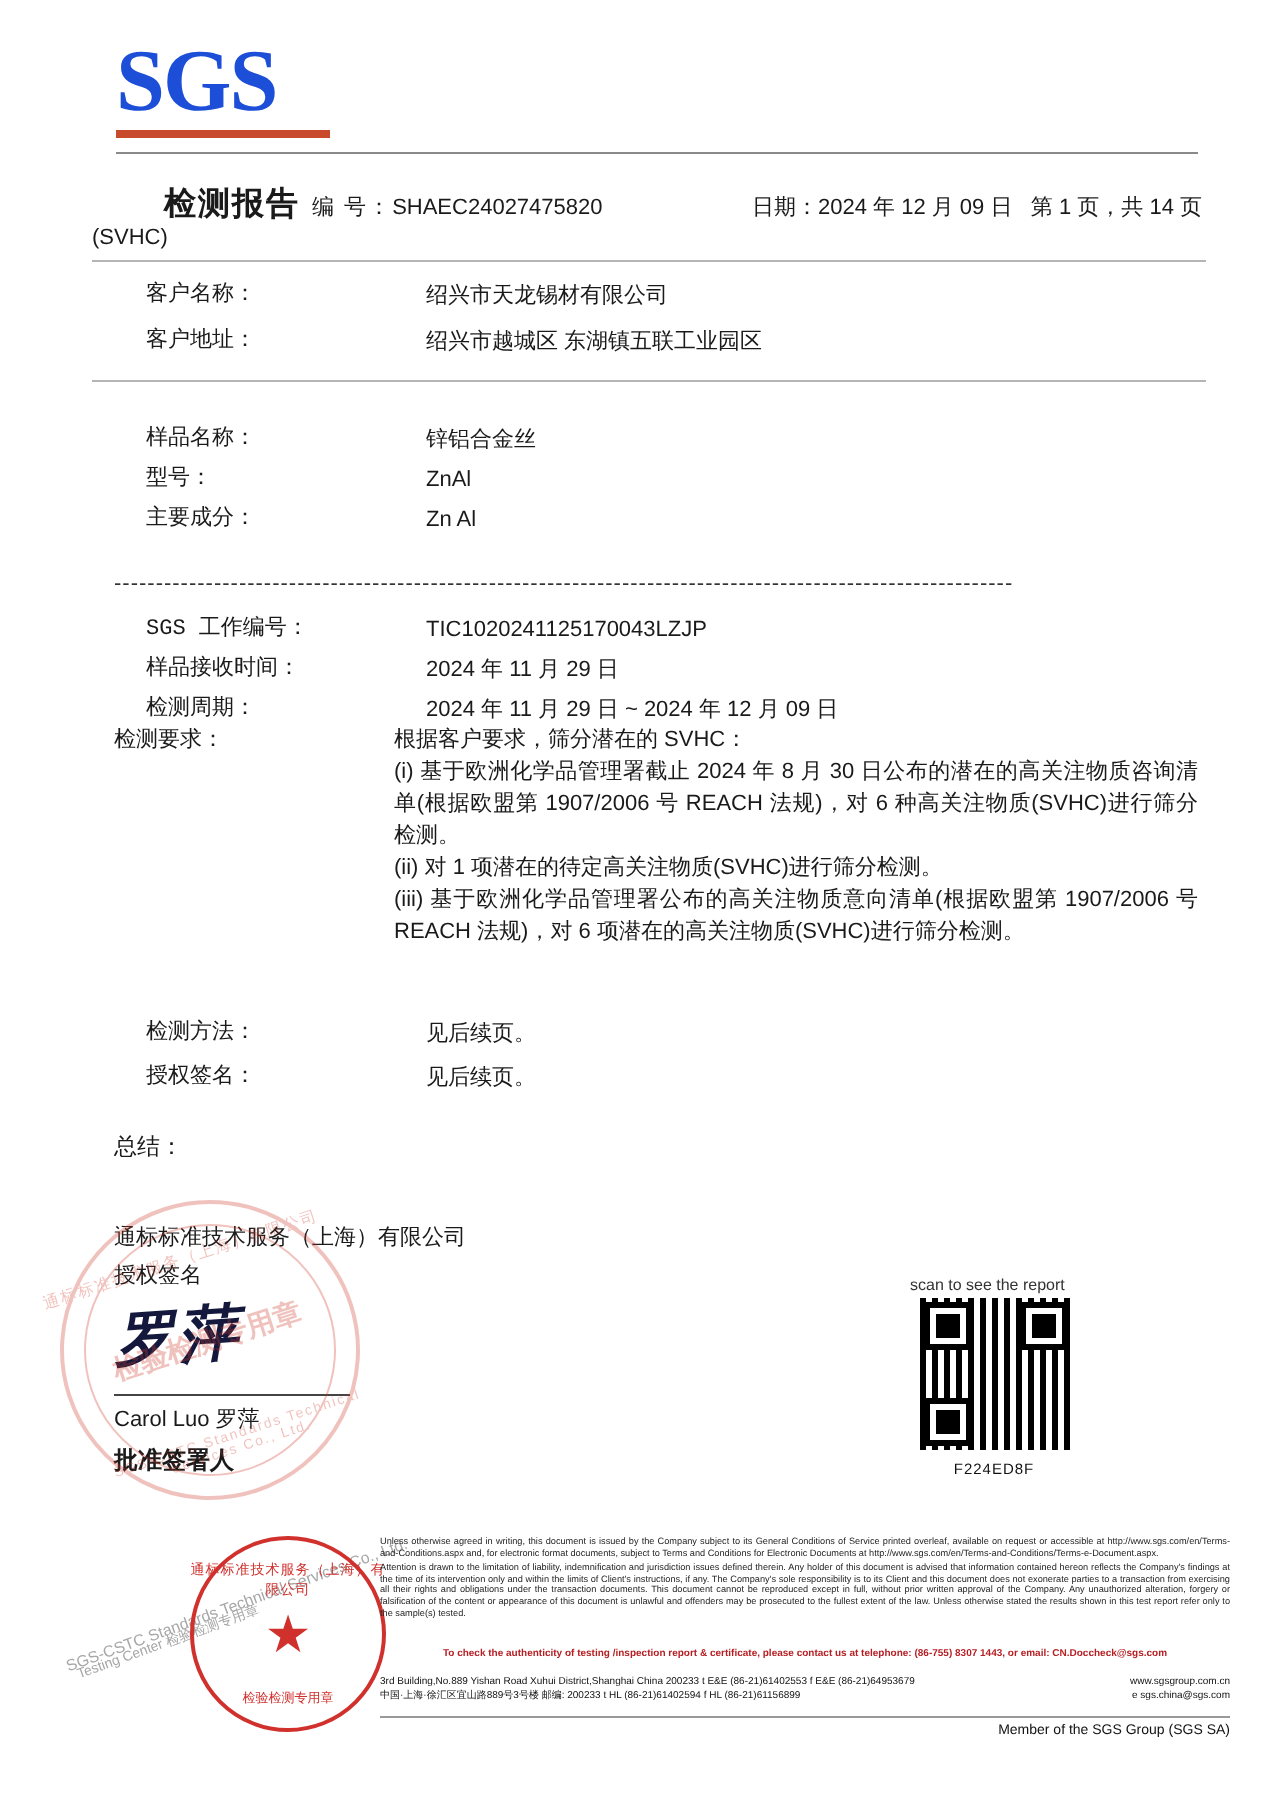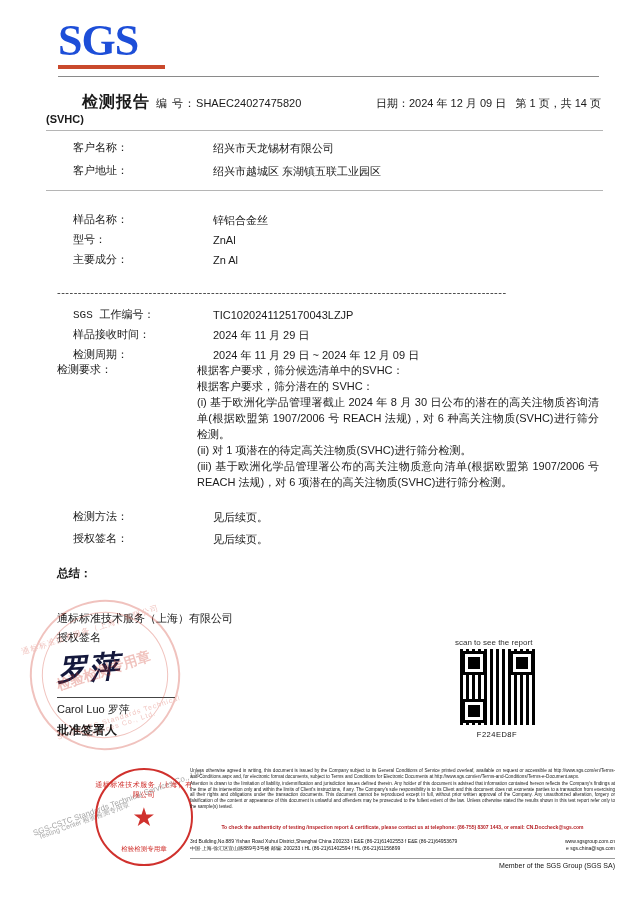--- a/index.html
+++ b/index.html
@@ -71,21 +71,21 @@
     font-size: 16px;
     font-weight: bold;
     letter-spacing: 1px;
     margin-left: 36px;
   }
   .doc-subtitle {
     position: absolute;
     left: 0;
     top: 21px;
     font-size: 11px;
-    font-weight: bold;
+    font-weight: normal;
   }
   .meta-no {
     position: absolute;
     left: 110px;
     top: 4px;
     font-size: 11px;
   }
   .meta-no .lbl { letter-spacing: 1px; }
   .meta-date {
     position: absolute;
@@ -166,21 +166,21 @@
   .req-body p {
     margin: 0 0 0 0;
     text-align: justify;
   }
 
   .summary {
     position: absolute;
     left: 57px;
     top: 566px;
     font-size: 11.5px;
-    font-weight: bold;
+    font-weight: normal;
   }
 
   
   .company-line {
     position: absolute;
     left: 57px;
     top: 611px;
     font-size: 11px;
   }
   .sign-label {
@@ -481,21 +481,20 @@
     <span class="lbl">样品接收时间：</span>
     <span class="val">2024 年 11 月 29 日</span>
   </div>
   <div class="field blk-left" style="top:347px;">
     <span class="lbl">检测周期：</span>
     <span class="val">2024 年 11 月 29 日 ~ 2024 年 12 月 09 日</span>
   </div>
 
   <div class="req-label">检测要求：</div>
   <div class="req-body">
-    <p>根据客户要求，筛分候选清单中的SVHC：</p>
     <p>根据客户要求，筛分潜在的 SVHC：</p>
     <p>(i) 基于欧洲化学品管理署截止 2024 年 8 月 30 日公布的潜在的高关注物质咨询清单(根据欧盟第 1907/2006 号 REACH 法规)，对 6 种高关注物质(SVHC)进行筛分检测。</p>
     <p>(ii) 对 1 项潜在的待定高关注物质(SVHC)进行筛分检测。</p>
     <p>(iii) 基于欧洲化学品管理署公布的高关注物质意向清单(根据欧盟第 1907/2006 号 REACH 法规)，对 6 项潜在的高关注物质(SVHC)进行筛分检测。</p>
   </div>
 
   <div class="field blk-left" style="top:509px;">
     <span class="lbl">检测方法：</span>
     <span class="val">见后续页。</span>
   </div>

